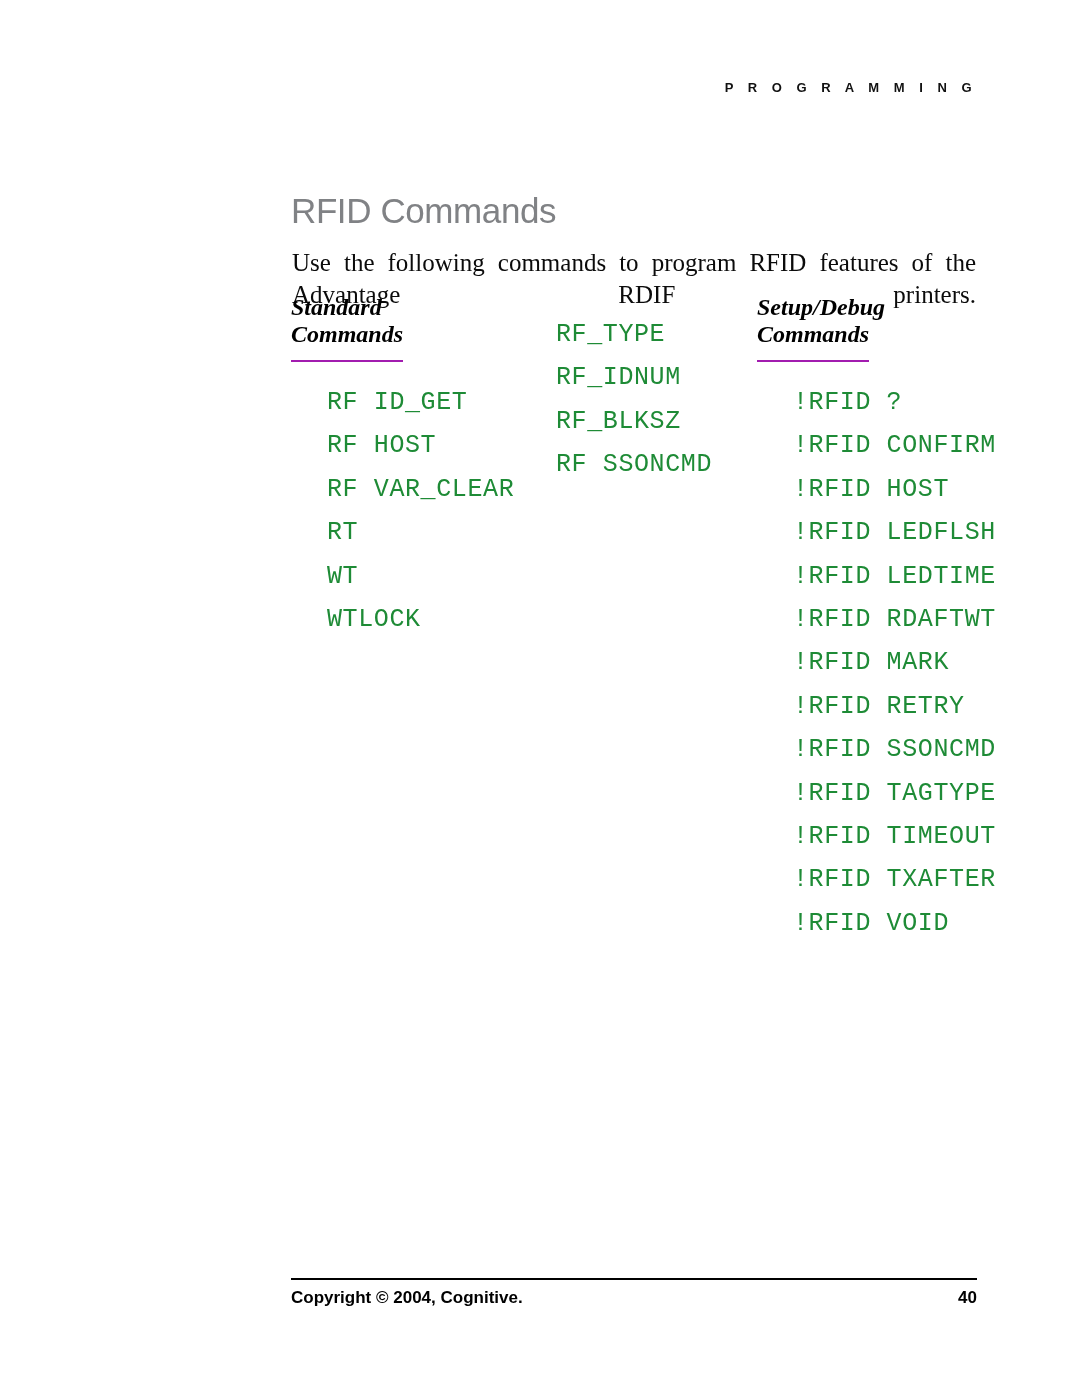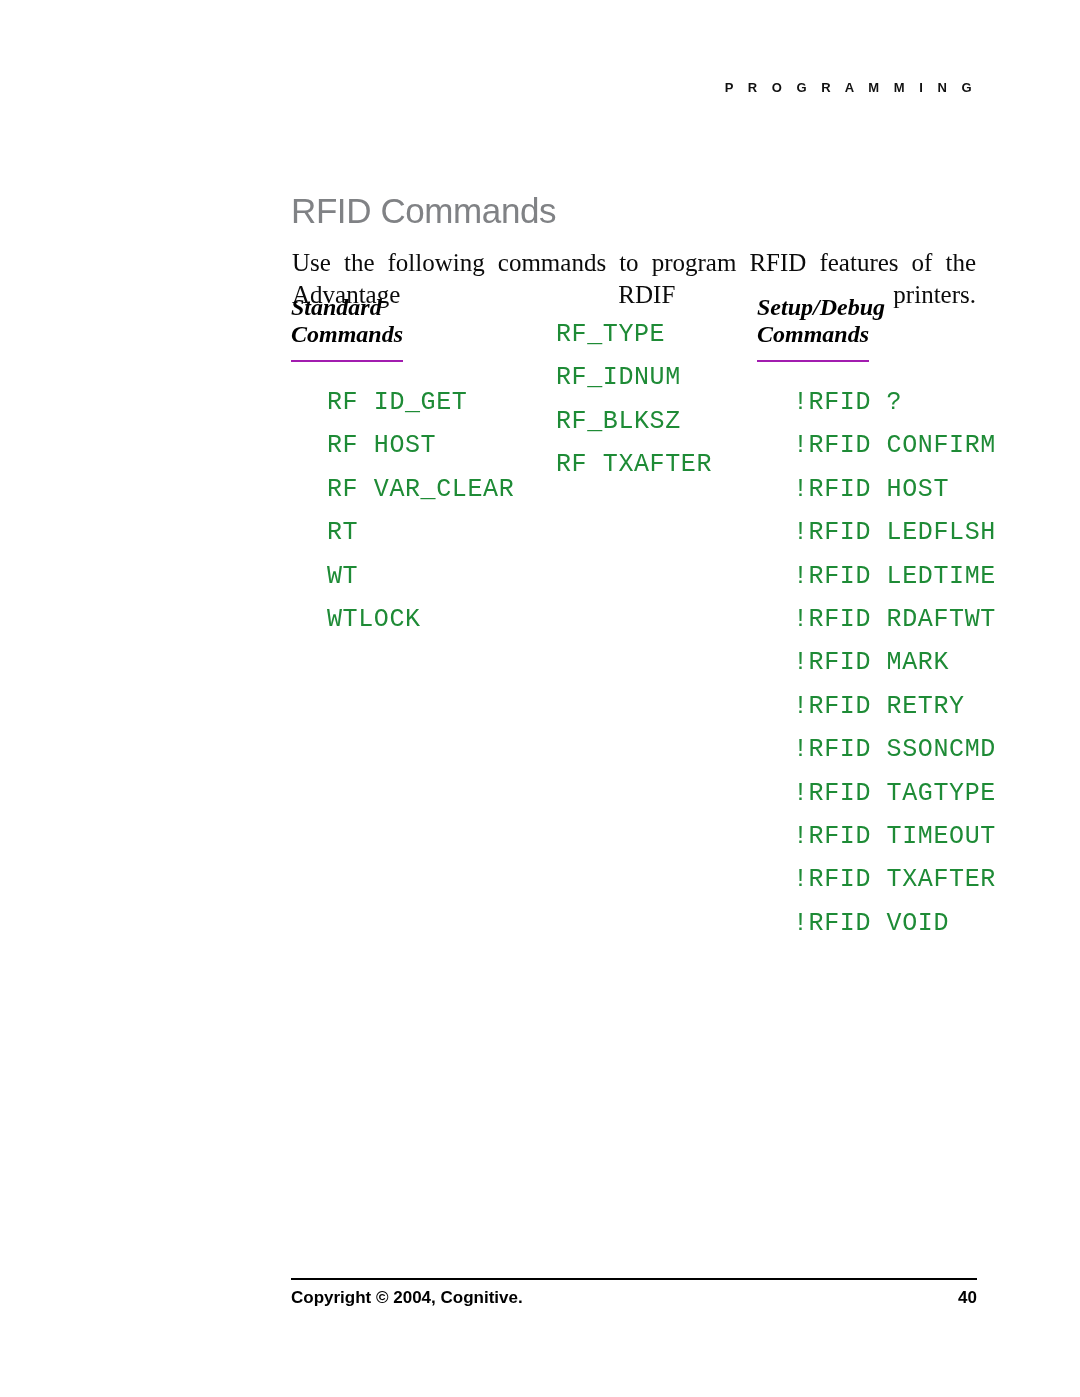--- a/index.html
+++ b/index.html
@@ -173,21 +173,21 @@
           <li class="cmd-item">WT</li>
           <li class="cmd-item">WTLOCK</li>
         </ul>
       </div>
 
       <div class="cmd-col col-1">
         <ul class="cmd-list">
           <li class="cmd-item">RF_TYPE</li>
           <li class="cmd-item">RF_IDNUM</li>
           <li class="cmd-item">RF_BLKSZ</li>
-          <li class="cmd-item">RF TXAFTER</li>
+          <li class="cmd-item">RF SSONCMD</li>
         </ul>
       </div>
 
       <div class="cmd-col col-2">
         <div class="col-head">
           <span class="head-line-1">Setup/Debug</span>
           <span class="head-line-2">Commands</span>
         </div>
         <ul class="cmd-list">
           <li class="cmd-item">!RFID ?</li>

